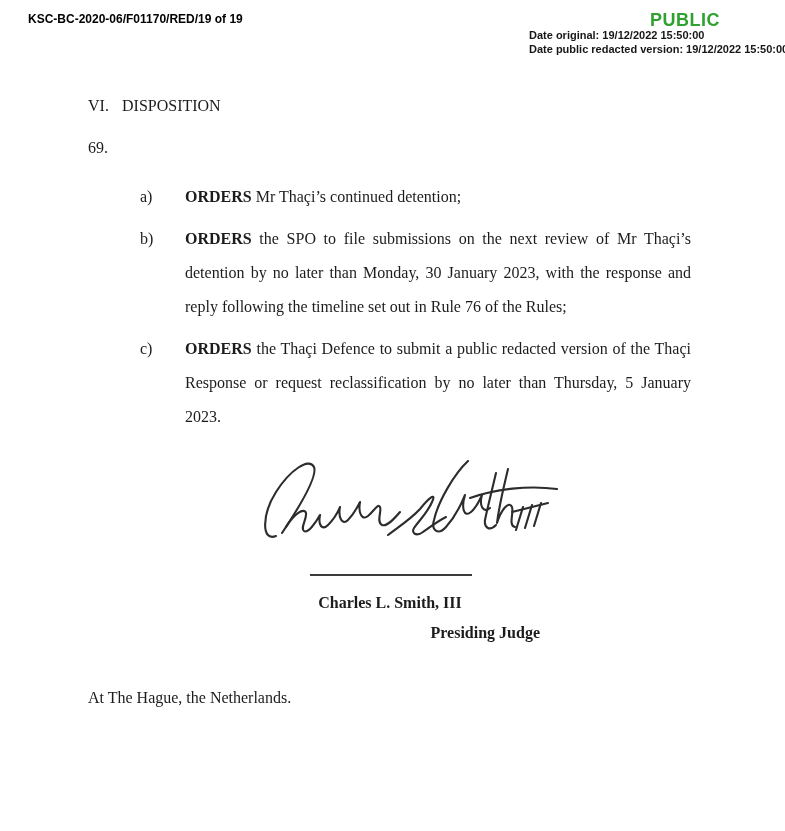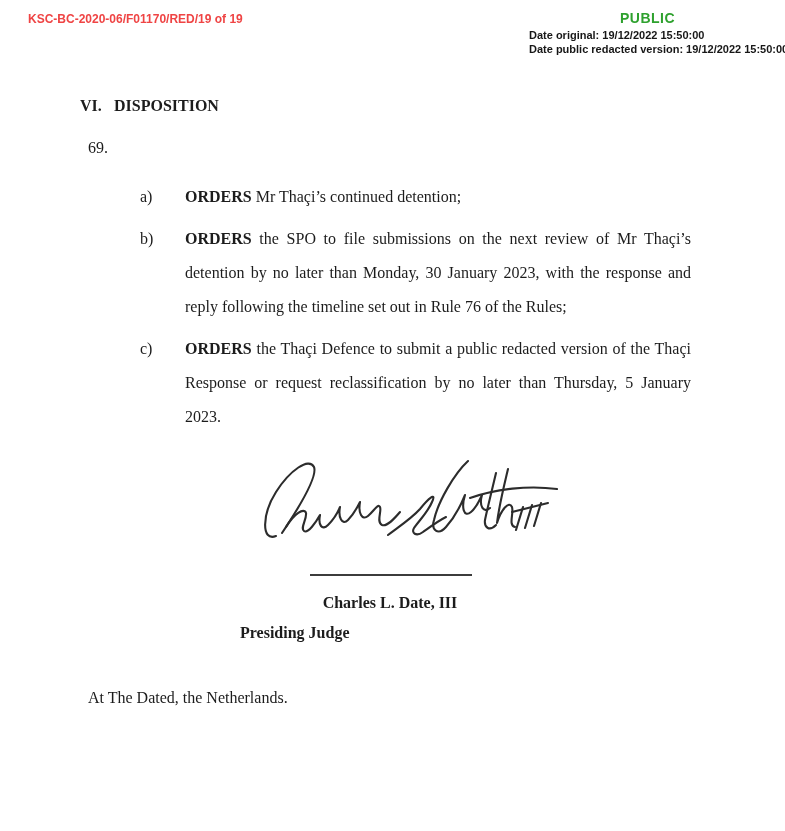--- a/index.html
+++ b/index.html
@@ -13,53 +13,52 @@
     overflow: hidden;
   }
 
   
   .doc-ref {
     position: absolute;
     left: 28px; top: 12px;
     font-family: "Liberation Sans", sans-serif;
     font-size: 12px;
     font-weight: 600;
-    color: #ef4444;
+    color: #000000;
     white-space: nowrap;
   }
   .classification {
     position: absolute;
     left: 620px; top: 10px;
     width: 130px;
-    text-align: left;
+    text-align: center;
     font-family: "Liberation Sans", sans-serif;
-    font-size: 14px;
+    font-size: 18px;
     font-weight: 600;
     letter-spacing: 0.5px;
     color: #2ea12e;
     white-space: nowrap;
   }
   .header-dates {
     position: absolute;
     left: 529px; top: 29px;
     font-family: "Liberation Sans", sans-serif;
     font-size: 11px;
     font-weight: 600;
     line-height: 13.5px;
     color: #171717;
     white-space: nowrap;
   }
 
   
   .section-heading {
     position: absolute;
-    left: 80px; top: 97px;
+    left: 88px; top: 97px;
     display: flex;
     font-size: 16px;
-    font-weight: bold;
   }
   .section-heading .num { width: 34px; flex: none; }
 
   .para-55 {
     position: absolute;
     left: 88px; top: 139px;
     display: flex;
     font-size: 16px;
     width: 602px;
   }
@@ -96,21 +95,21 @@
     left: 240px; top: 594px;
     width: 300px;
     text-align: center;
     font-size: 16px;
     font-weight: bold;
   }
   .sig-title {
     position: absolute;
     left: 240px; top: 624px;
     width: 300px;
-    text-align: left;
+    text-align: right;
     font-size: 16px;
     font-weight: bold;
   }
 
   
   .dateline {
     position: absolute;
     left: 88px; top: 682px;
     font-size: 16px;
     line-height: 32px;
@@ -167,20 +166,20 @@
 
     <path d="M248,21 C244,38 239,58 237,75 C241,62 249,52 252,59 C254,66 248,77 255,79"></path>
 
     <path d="M263,59 L256,82"></path>
     <path d="M272,57 L265,80"></path>
     <path d="M281,55 L274,78"></path>
     <path d="M252,64 L288,55"></path>
   </svg>
 
   <div class="sig-line"></div>
-  <div class="sig-name">Charles L. Date, III</div>
+  <div class="sig-name">Charles L. Smith, III</div>
   <div class="sig-title">Presiding Judge</div>
 
   <div class="dateline">
-    <div>At The Dated, the Netherlands.</div>
+    <div>At The Hague, the Netherlands.</div>
   </div>
 
 </div>
 
 </body></html>

